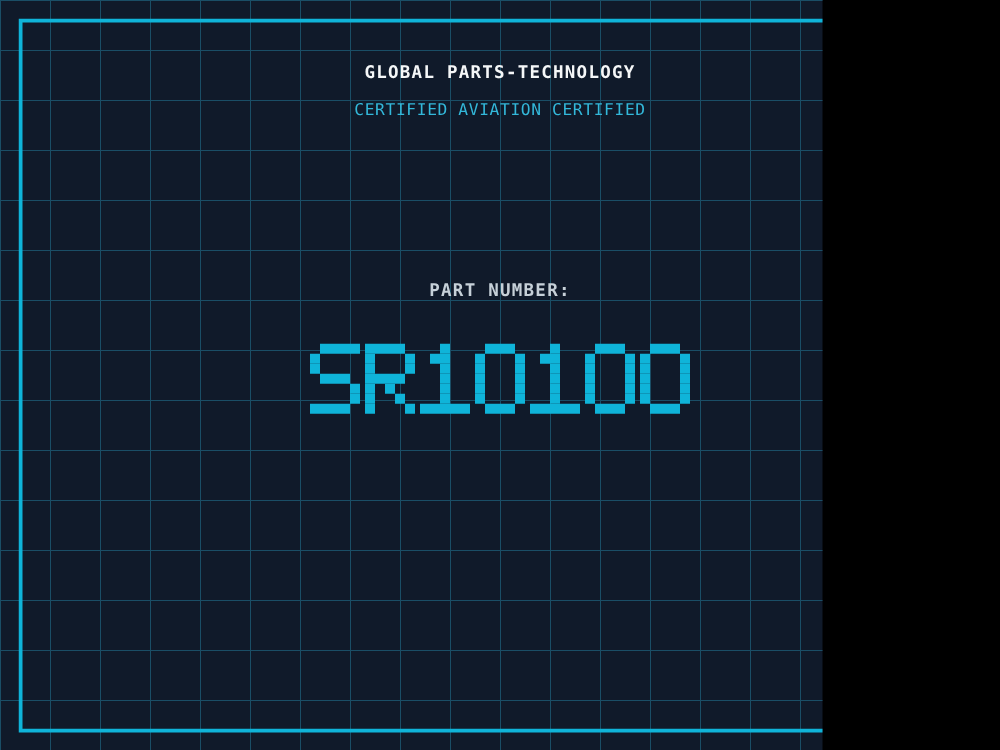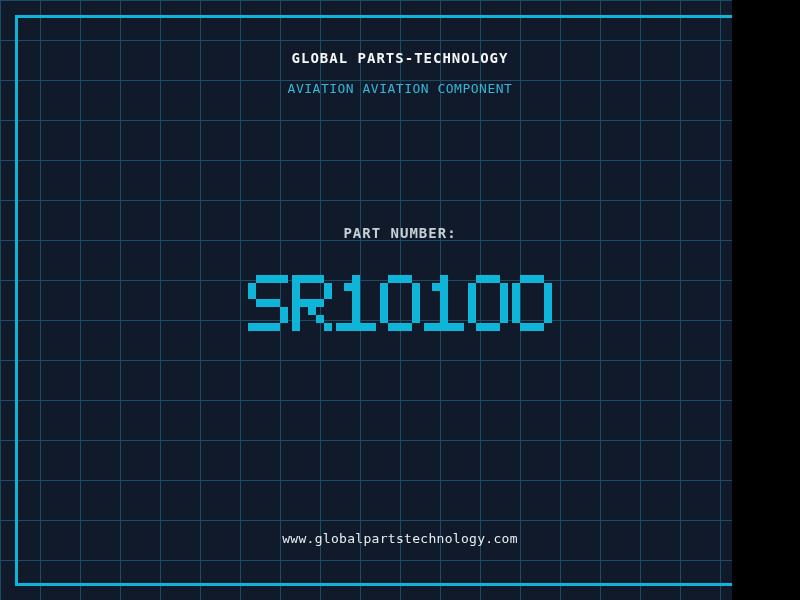--- a/index.html
+++ b/index.html
@@ -8,21 +8,21 @@
     --grid-line:#1a4e66;
     --accent-cyan:#0fb4d9;
     --tagline-cyan:#33b8da;
     --title-white:#f5f7f8;
     --label-gray:#c6d0d8;
     --url-white:#e9eef2;
   }
   html,body{margin:0;padding:0;background:#000;}
   .page{
     position:relative;
-    width:732px;height:600px;
+    width:658px;height:600px;
     overflow:hidden;
     background-color:var(--background);
     background-image:
       linear-gradient(to right, var(--grid-line) 1px, transparent 1px),
       linear-gradient(to bottom, var(--grid-line) 1px, transparent 1px);
     background-size:40px 40px;
     font-family:"DejaVu Sans Mono","Liberation Mono",monospace;
   }
   .frame{
     position:absolute;
@@ -81,21 +81,21 @@
   }
 </style>
 </head>
 <body>
 
 <div class="page">
   <div class="frame"></div>
 
   <div class="txt company-title">GLOBAL PARTS-TECHNOLOGY</div>
 
-  <div class="txt tagline">AVIATION AVIATION COMPONENT</div>
+  <div class="txt tagline">CERTIFIED AVIATION CERTIFIED</div>
 
   <div class="txt part-label">PART NUMBER:</div>
 
   <div class="part-number">
 
     <span class="pixels"><span class="pxchar">
           <i></i>
           <i class="on"></i>
           <i class="on"></i>
           <i class="on"></i>
@@ -342,14 +342,13 @@
           <i></i>
           <i class="on"></i>
           <i></i>
           <i class="on"></i>
           <i class="on"></i>
           <i class="on"></i>
           <i></i>
         </span></span>
   </div>
 
-  <div class="txt website">www.globalpartstechnology.com</div>
 </div>
 
 </body></html>

